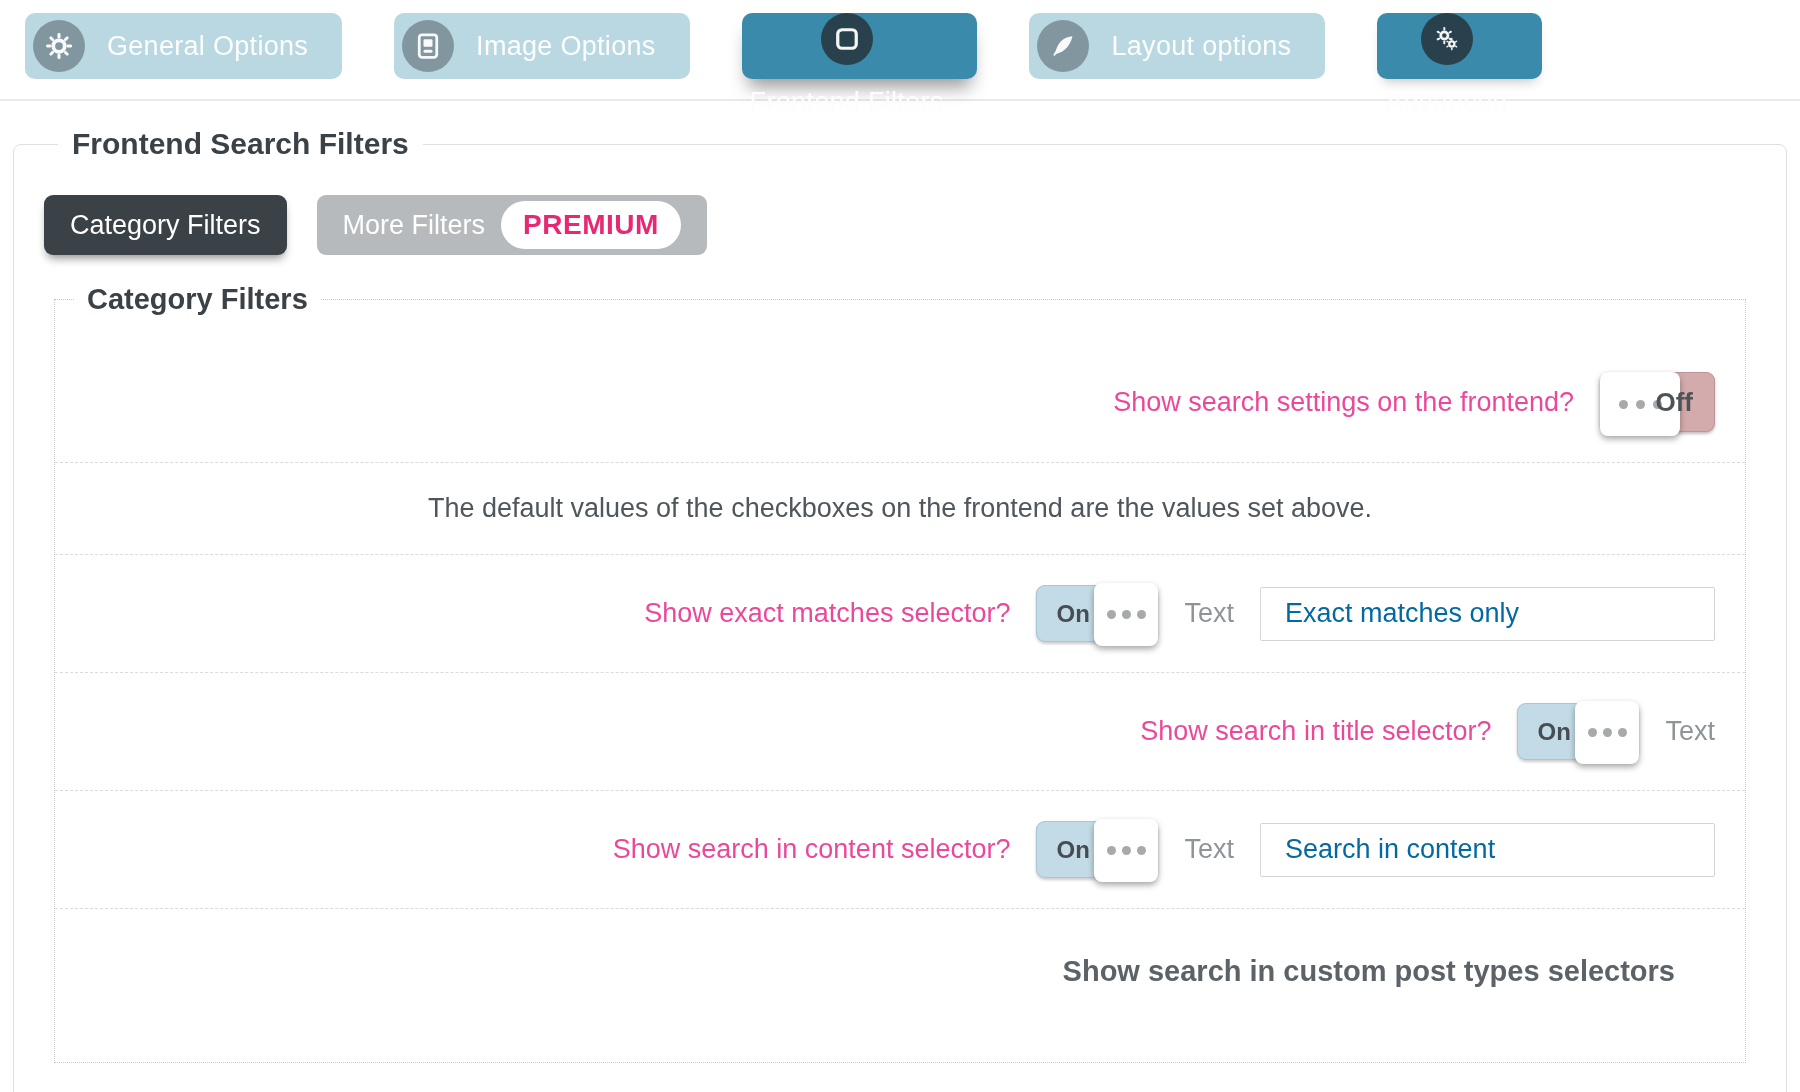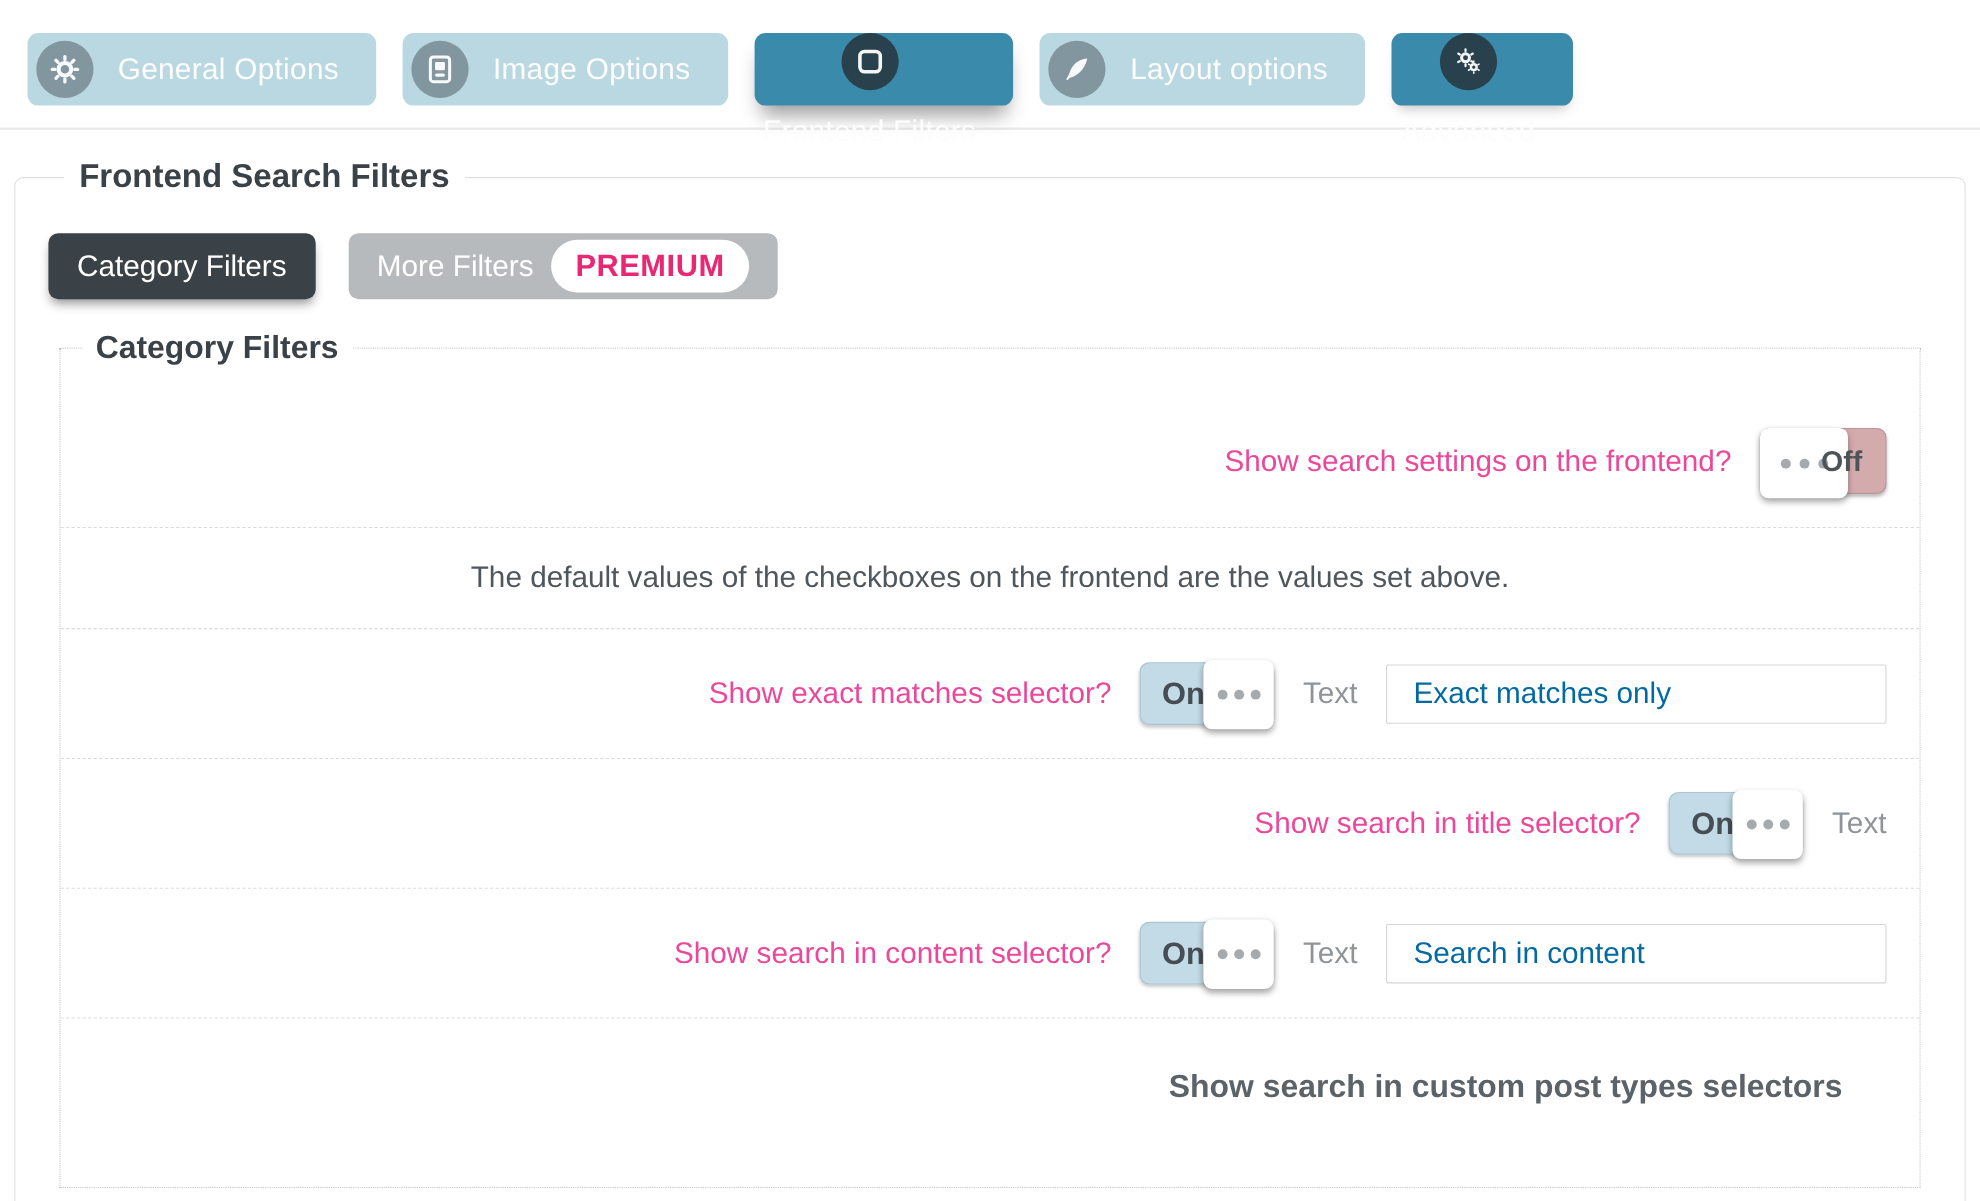--- a/index.html
+++ b/index.html
@@ -1,21 +1,21 @@
 <!DOCTYPE html>
 <html><head>
 <meta charset="utf-8">
 <style>
   * { box-sizing: border-box; margin: 0; padding: 0; }
   html,body { width: 1800px; height: 1092px; overflow: hidden; background: #fff;
     font-family: "Liberation Sans", sans-serif; color: #3c434a; }
 
   
-  .tabbar { display: flex; align-items: center; gap: 24px;
-    padding: 30px 25px 20px 25px; border-bottom: 2px solid #e9e9e9; }
+  .tabbar { display: flex; align-items: center; gap: 52px;
+    padding: 13px 25px 20px 25px; border-bottom: 2px solid #e9e9e9; }
   .tab { display: flex; align-items: center; gap: 22px; height: 66px;
     padding: 0 34px 0 8px; border-radius: 10px; background: #bad8e1;
     border: none; cursor: pointer; font-family: inherit; }
   .tab-label { color: #fdfdfd; font-size: 27px; letter-spacing: .3px; white-space: nowrap; }
   .tab.dark { background: #3a8aab; flex-direction: column; }
   .tab.dark.active { box-shadow: 0 14px 18px -6px rgba(0,0,0,.4); }
   .tab.dark:not(.active) { box-shadow: 0 8px 12px -6px rgba(0,0,0,.25); }
   .icon-circle { width: 52px; height: 52px; border-radius: 50%;
     background: rgba(62,72,80,.45); display: flex; align-items: center; justify-content: center; flex: none; }
   .tab.dark .icon-circle { background: rgba(38,46,53,.8); }
@@ -54,21 +54,21 @@
   .knob { position: absolute; background: #fff; border-radius: 8px;
     box-shadow: 0 3px 6px rgba(0,0,0,.35); display: flex; align-items: center; justify-content: center; gap: 8px; }
   .dot { width: 9px; height: 9px; border-radius: 50%; background: #a6aaad; }
   .toggle.off { width: 115px; height: 60px; background: #d4abad;
     box-shadow: inset 0 0 0 1px #bd9598, 0 2px 3px rgba(0,0,0,.25); }
   .toggle.off .knob { left: 0; top: 0; width: 80px; height: 64px; }
   .toggle.off .state { position: absolute; right: 22px; font-size: 26px; font-weight: 600; color: #4e5357; }
   .toggle.on { width: 122px; height: 57px; background: #c2dbe6;
     box-shadow: inset 0 0 0 1px #a9c6d3, 0 2px 3px rgba(0,0,0,.2); }
   .toggle.on .knob { right: 0; top: -2px; width: 64px; height: 63px; gap: 6px; }
-  .toggle.on .state { position: absolute; left: 20px; font-size: 28px; font-weight: 700; color: #464d53; }
+  .toggle.on .state { position: absolute; left: 20px; font-size: 24px; font-weight: 700; color: #464d53; }
 
   .text-label { color: #8f9499; font-size: 27px; }
   .text-input { width: 455px; height: 54px; border: 1px solid #d5d5d7; border-radius: 2px;
     font-family: inherit; font-size: 27px; color: #0369a1; padding: 0 24px; outline: none; background: #fff; }
 </style>
 </head>
 <body>
 
 <div class="tabbar">
 

